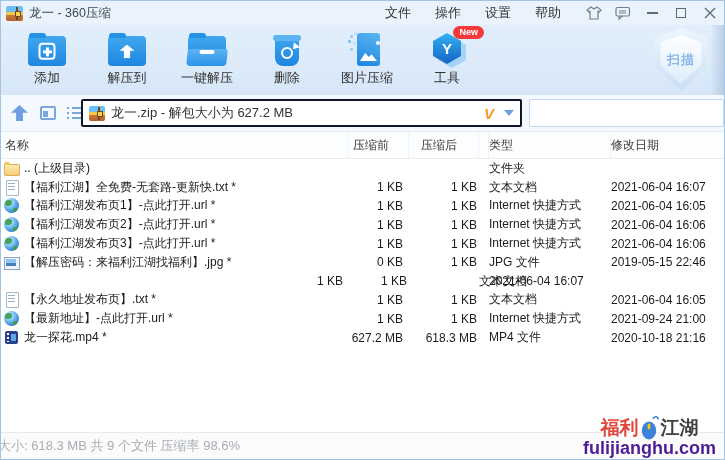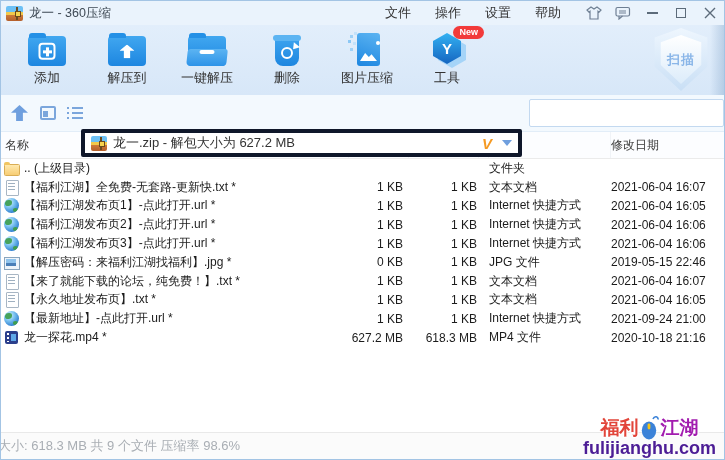--- a/index.html
+++ b/index.html
@@ -66,22 +66,22 @@
     clip-path:polygon(50% 0,100% 48%,70% 48%,70% 100%,30% 100%,30% 48%,0 48%);}
   .pane-ico{position:absolute;left:39px;top:11px;width:16px;height:14px;border:2px solid #7ba6dc;border-radius:2px;cursor:pointer;}
   .pane-ico::before{content:'';position:absolute;left:1px;bottom:1px;width:5px;height:6px;background:#7ba6dc;}
   .list-ico{position:absolute;left:66px;top:12px;width:16px;height:12px;cursor:pointer;background:
     linear-gradient(#7ba6dc,#7ba6dc) 0 0/2px 2px no-repeat,
     linear-gradient(#7ba6dc,#7ba6dc) 0 5px/2px 2px no-repeat,
     linear-gradient(#7ba6dc,#7ba6dc) 0 10px/2px 2px no-repeat,
     linear-gradient(#7ba6dc,#7ba6dc) 5px 0/11px 2px no-repeat,
     linear-gradient(#7ba6dc,#7ba6dc) 5px 5px/11px 2px no-repeat,
     linear-gradient(#7ba6dc,#7ba6dc) 5px 10px/11px 2px no-repeat;}
-  .archbox{position:absolute;left:80px;top:4px;width:441px;height:28px;background:#fff;border:4px solid #0f172a;border-radius:2px;
-    display:flex;align-items:center;padding:0 6px;cursor:text;margin-top:30px;}
+  .archbox{position:absolute;left:80px;top:4px;width:441px;height:28px;background:#fff;border:2px solid #0f172a;border-radius:2px;
+    display:flex;align-items:center;padding:0 6px;cursor:text;}
   .archico{width:16px;height:15px;position:relative;border-radius:2px;overflow:hidden;flex:none;
     background:linear-gradient(180deg,#6cc0f5 0%,#6cc0f5 38%,#f2c94c 38%,#f2c94c 58%,#cf7c3a 58%,#b45f2c 100%);}
   .archico::after{content:'';position:absolute;left:9px;top:1px;width:2px;height:13px;background:#6b4a1f;}
   .archico::before{content:'';position:absolute;left:8px;top:5px;width:4px;height:4px;background:#f7d34e;border:1px solid #6b4a1f;z-index:2;}
   .archtext{margin-left:6px;font-size:13px;color:#333;white-space:nowrap;overflow:hidden;flex:1;}
   .fmt-v{color:#f59a23;font-weight:bold;font-style:italic;font-size:15px;margin-right:10px;}
   .caret{width:0;height:0;border-left:5px solid transparent;border-right:5px solid transparent;border-top:6px solid #6f9fde;cursor:pointer;}
   .searchbox{position:absolute;left:528px;top:4px;right:0;height:28px;background:#fff;border:1px solid #c3d9f0;border-radius:2px;
     display:flex;align-items:center;}
   .searchbox input{flex:1;border:0;outline:0;height:100%;font-size:13px;padding:0 8px;background:transparent;}
@@ -121,21 +121,21 @@
   .fi-mp4 i{position:absolute;left:7px;top:4px;width:5px;height:7px;background:#5fa8e8;}
 
   
   .statusbar{position:absolute;left:0;right:0;bottom:0;height:27px;background:#fbfbfb;border-top:1px solid #e9e9e9;
     display:flex;align-items:center;overflow:hidden;}
   .statustext{margin-left:-3px;font-size:13px;color:#a9aeb4;white-space:nowrap;}
   .watermark{position:absolute;right:8px;bottom:3px;text-align:left;z-index:6;pointer-events:none;}
   .wm-line{display:flex;align-items:center;justify-content:center;font-weight:bold;font-size:19px;
     text-shadow:-1px -1px 0 #fff,1px -1px 0 #fff,-1px 1px 0 #fff,1px 1px 0 #fff;}
   .wm-red{color:#e2453a;}
-  .wm-green{color:#a21caf;}
+  .wm-green{color:#404040;}
   .wm-domain{font-weight:bold;font-size:18px;color:#4c1d95;line-height:15px;text-shadow:0 0 2px #fff;}
 </style>
 </head>
 <body>
 
 <div class="window">
 
   <div class="titlebar">
     <div class="appico"></div>
     <div class="wtitle">龙一 - 360压缩</div>
@@ -311,24 +311,20 @@
           <span class="fi fi-jpg"></span>
           <span>【解压密码：来福利江湖找福利】.jpg *</span>
         </div>
         <div class="c-num">0 KB</div>
         <div class="c-num2">1 KB</div>
         <div></div>
         <div class="c-type">JPG 文件</div>
         <div class="c-date">2019-05-15 22:46</div>
       </div>
       <div class="grid trow">
-        <div class="c-name">
-          <span class="fi fi-txt"></span>
-          <span>【来了就能下载的论坛，纯免费！】.txt *</span>
-        </div>
         <div class="c-num">1 KB</div>
         <div class="c-num2">1 KB</div>
         <div></div>
         <div class="c-type">文本文档</div>
         <div class="c-date">2021-06-04 16:07</div>
       </div>
       <div class="grid trow">
         <div class="c-name">
           <span class="fi fi-txt"></span>
           <span>【永久地址发布页】.txt *</span>

